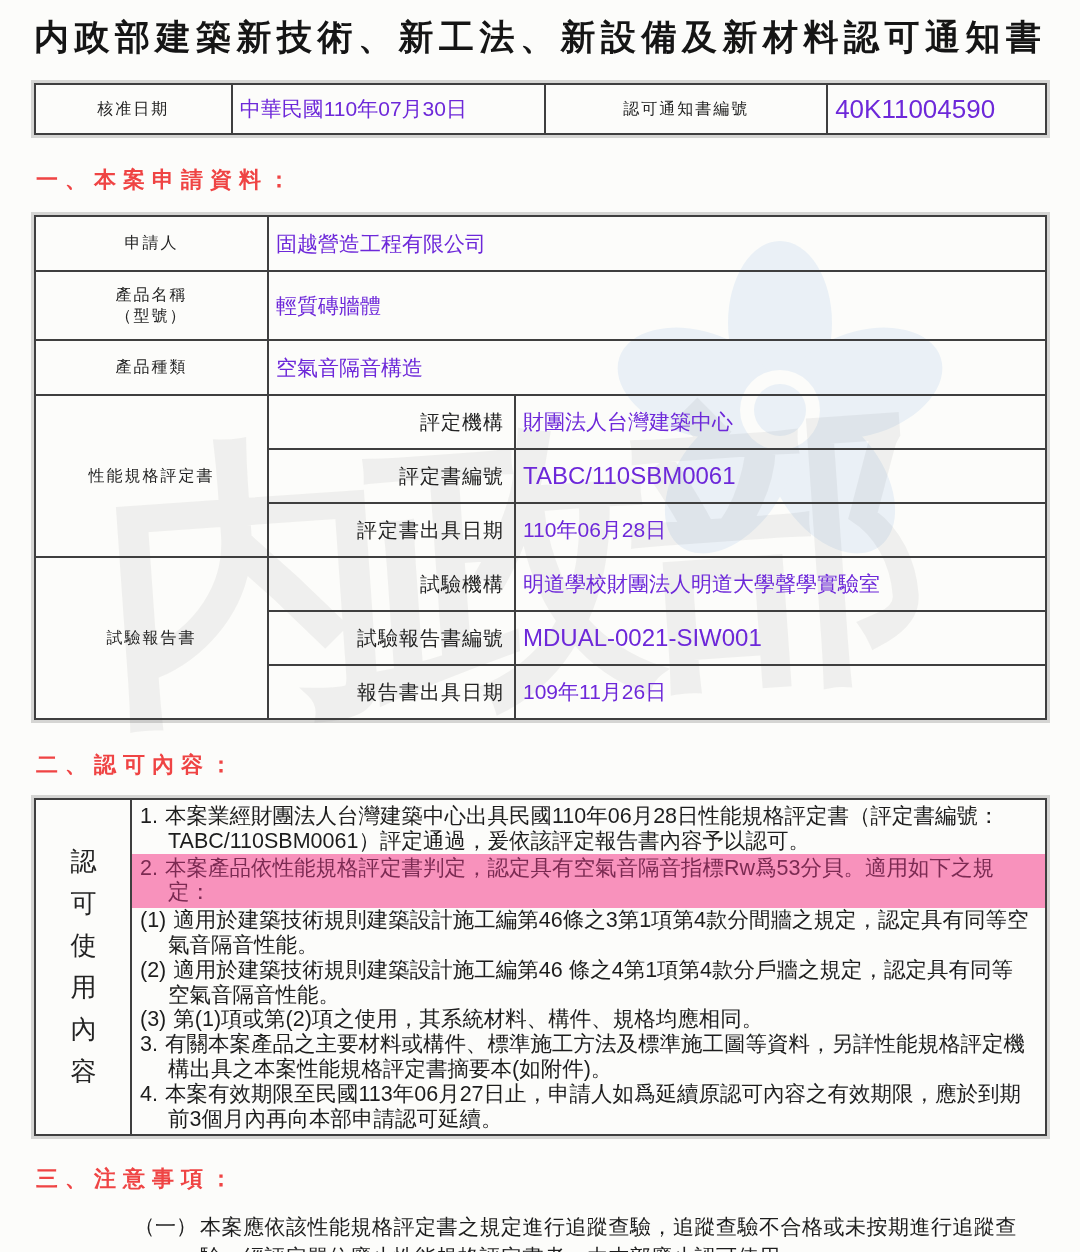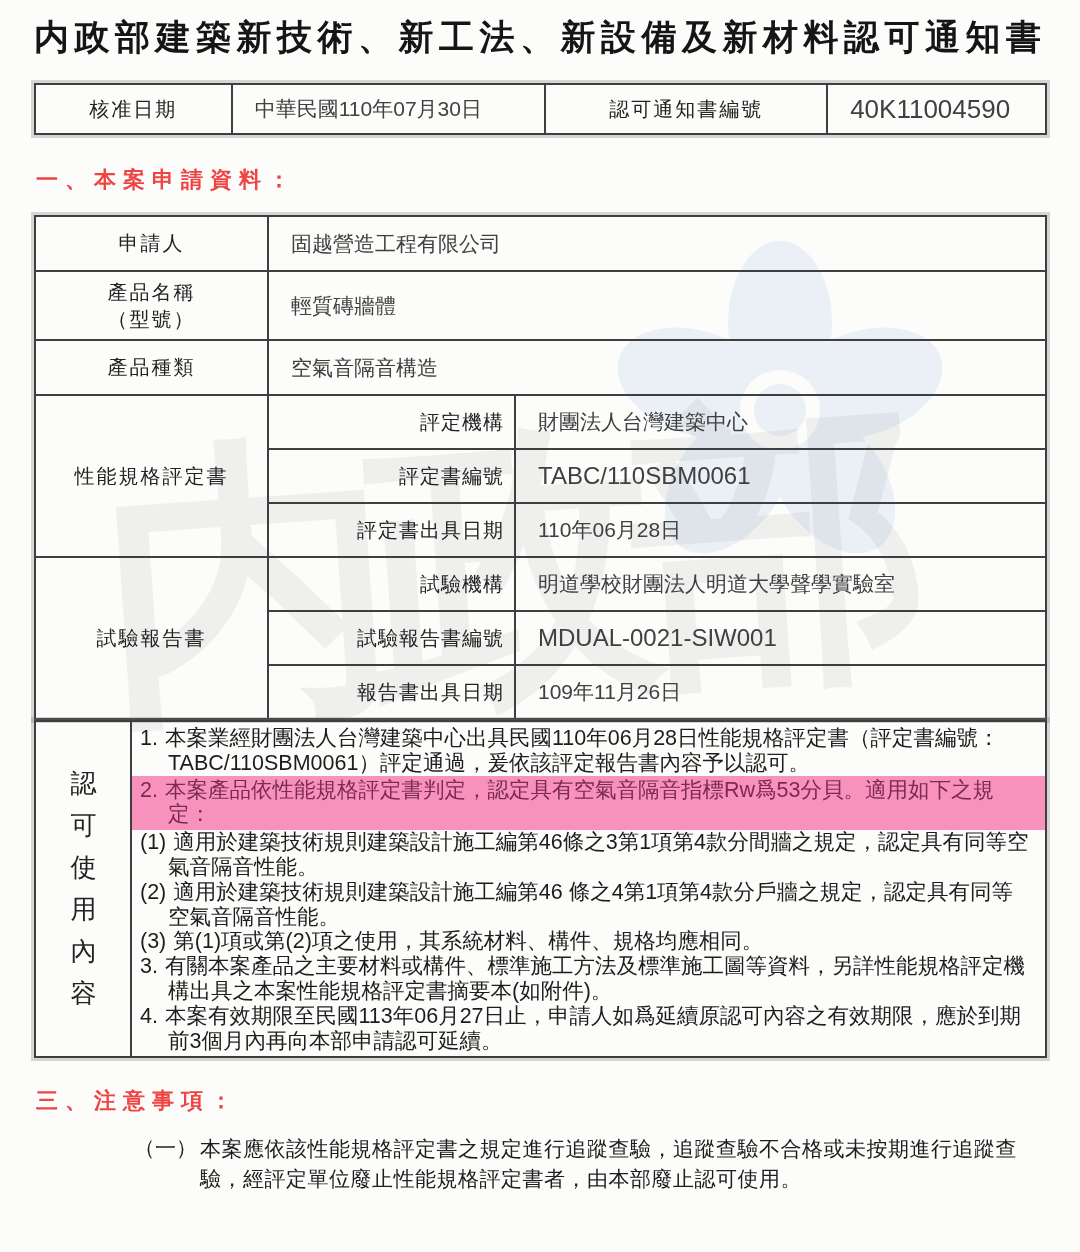--- a/index.html
+++ b/index.html
@@ -32,31 +32,31 @@
   
   table.tbl {
     border-collapse: collapse; width: 1013px;
     border: 2px solid #3b3b3b;
     box-shadow: 0 0 0 3px rgba(110,110,110,.28);
     background: transparent;
   }
   table.tbl td { border: 2px solid #3f3f3f; }
 
   td.lab {
-    text-align: center; font-size: 20px; letter-spacing: 2px;
+    text-align: center; font-size: 16px; letter-spacing: 2px;
     color:#232323; white-space: pre-line;
   }
   td.sub {
     text-align: right; font-size: 20px; letter-spacing: 1px;
     padding-right: 10px; color:#232323;
   }
   td.valc {
-    text-align: left; padding-left: 22px;
+    text-align: left; padding-left: 7px;
     font-family: "Liberation Sans", "DejaVu Sans", sans-serif;
-    font-size: 21px; color:#404040;border-radius:6px;
+    font-size: 21px; color:#6d28d9;border-radius:6px;
   }
   td.valc.code { font-size: 24px; }
 
   
   .hdr-tbl td { height: 50px; }
   .hdr-tbl .c1 { width: 187px; }
   .hdr-tbl .c2 { width: 298px; }
   .hdr-tbl .c3 { width: 268px; }
   .hdr-tbl .c4 { width: 208px; }
   .hdr-tbl .num { font-size: 26px; }
@@ -180,20 +180,21 @@
       <td class="sub col-m">試驗報告書編號</td>
       <td class="valc code">MDUAL-0021-SIW001</td>
     </tr>
     <tr class="r-sub">
       <td class="sub col-m">報告書出具日期</td>
       <td class="valc">109年11月26日</td>
     </tr>
   </tbody>
     </table>
 
+  <div class="sec-h s2">二、認可內容：</div>
 
   <table class="tbl appr-tbl">
     <tbody>
         <tr>
       <td class="side">
         <div class="side-vert">認可使用內容</div>
       </td>
       <td class="content">
         <div class="c-item">
           <span class="mk">1.</span><span>本案業經財團法人台灣建築中心出具民國110年06月28日性能規格評定書（評定書編號：TABC/110SBM0061）評定通過，爰依該評定報告書內容予以認可。</span>

